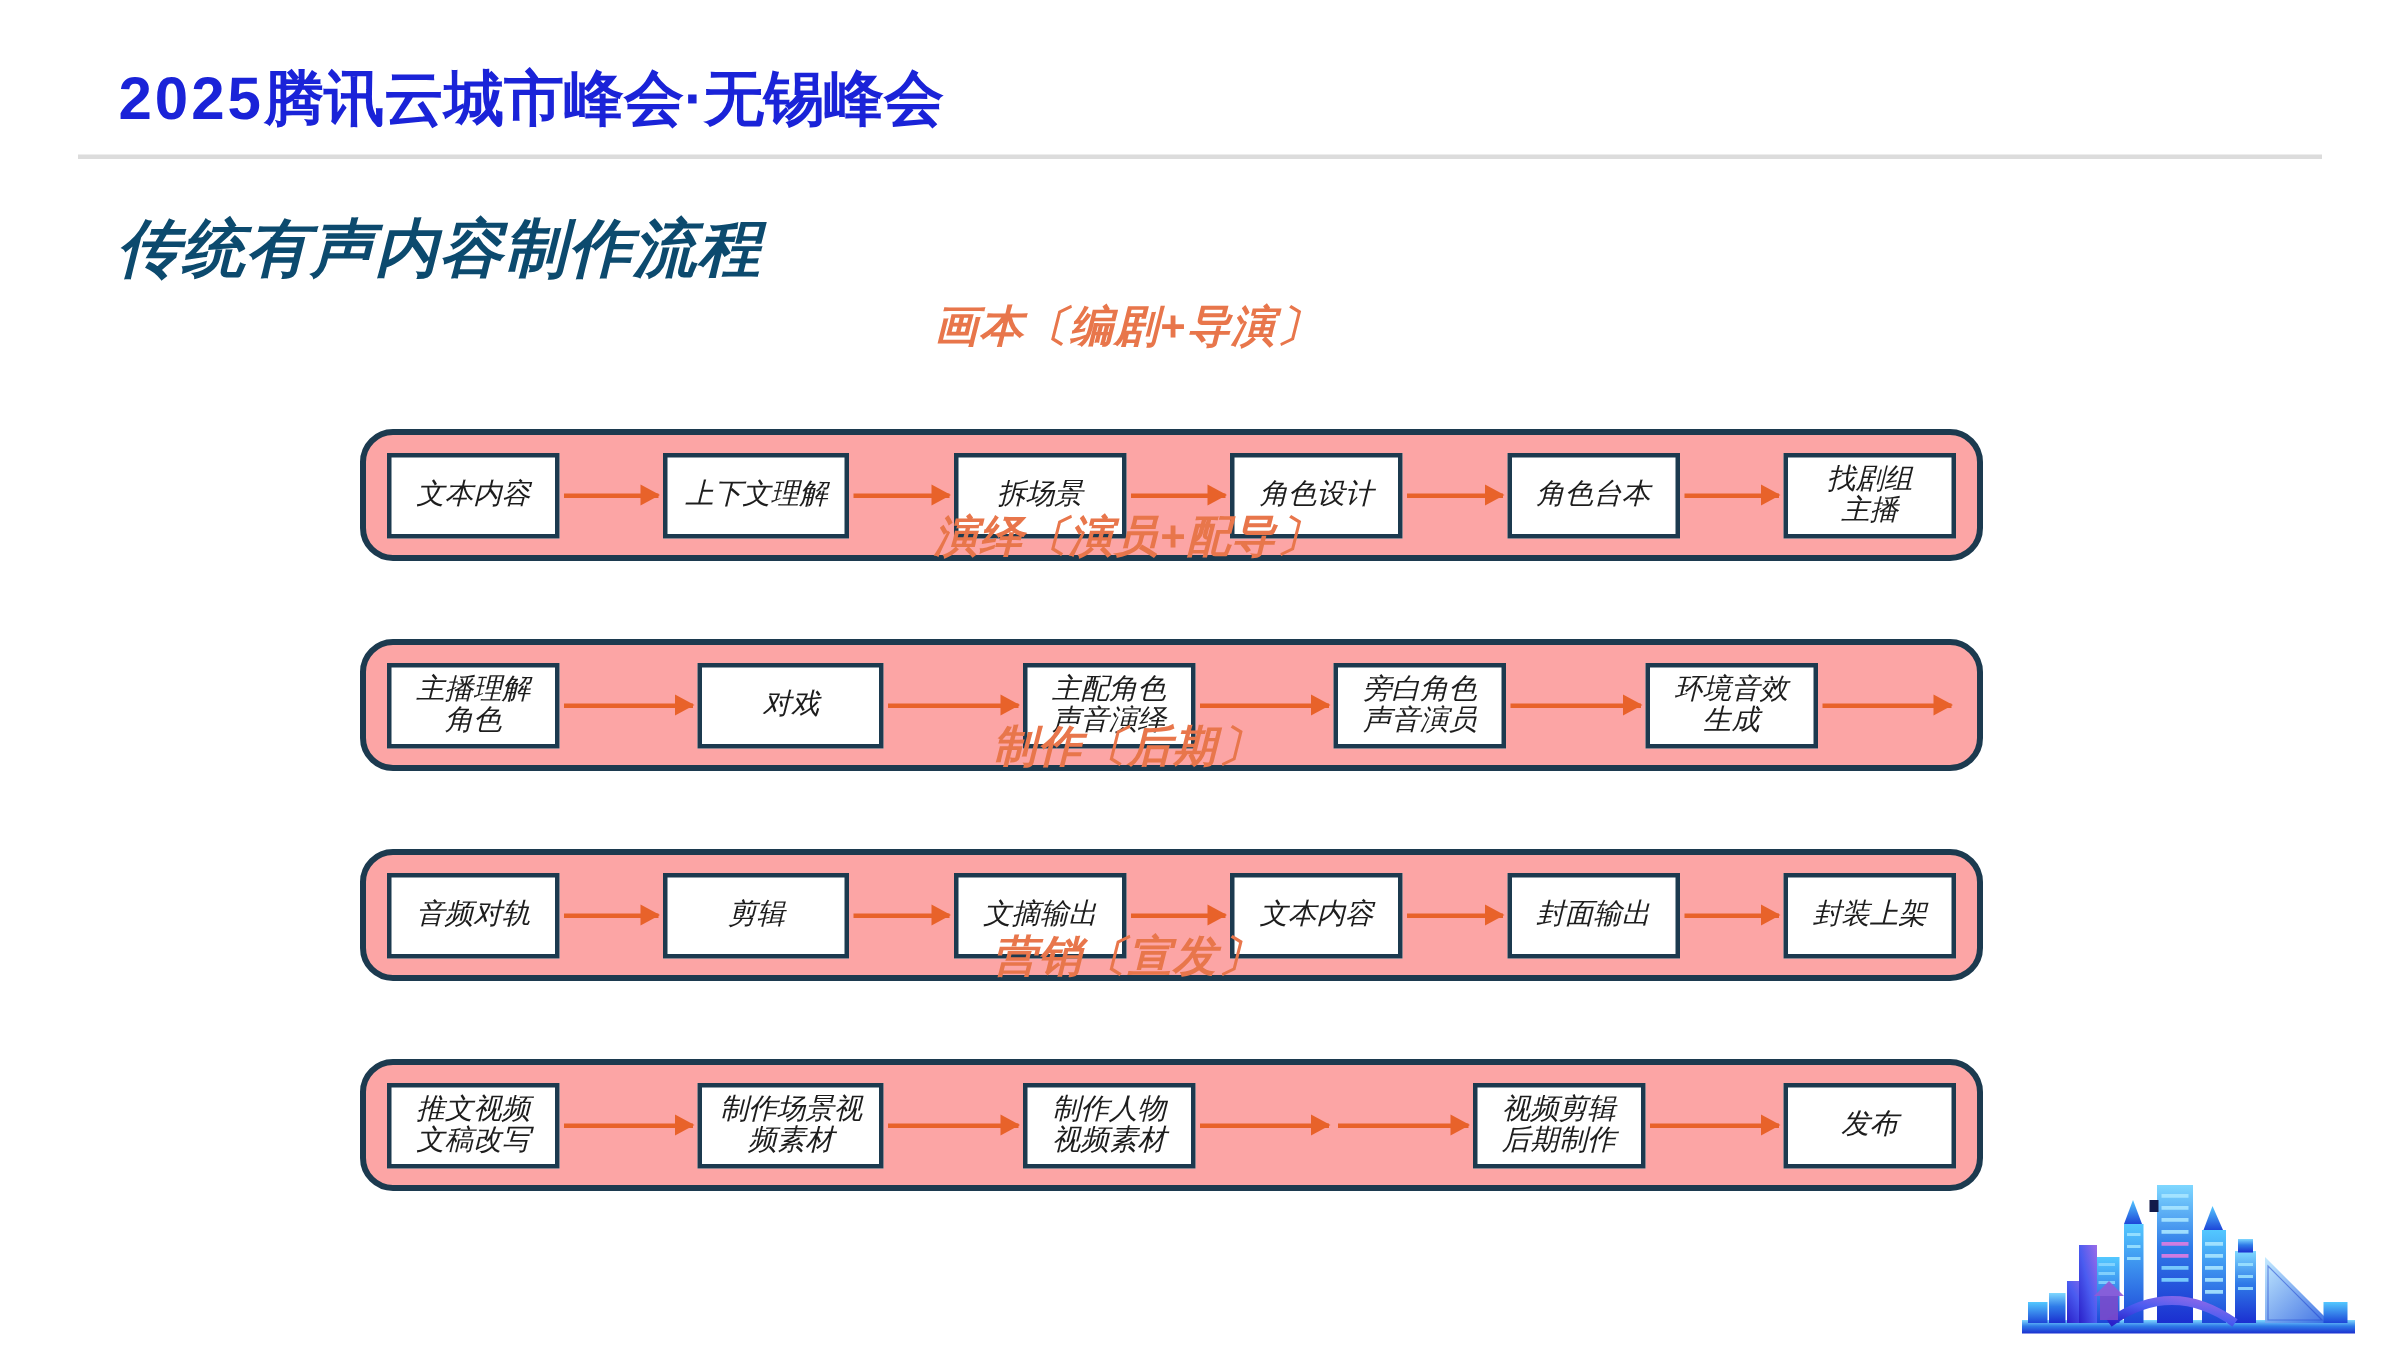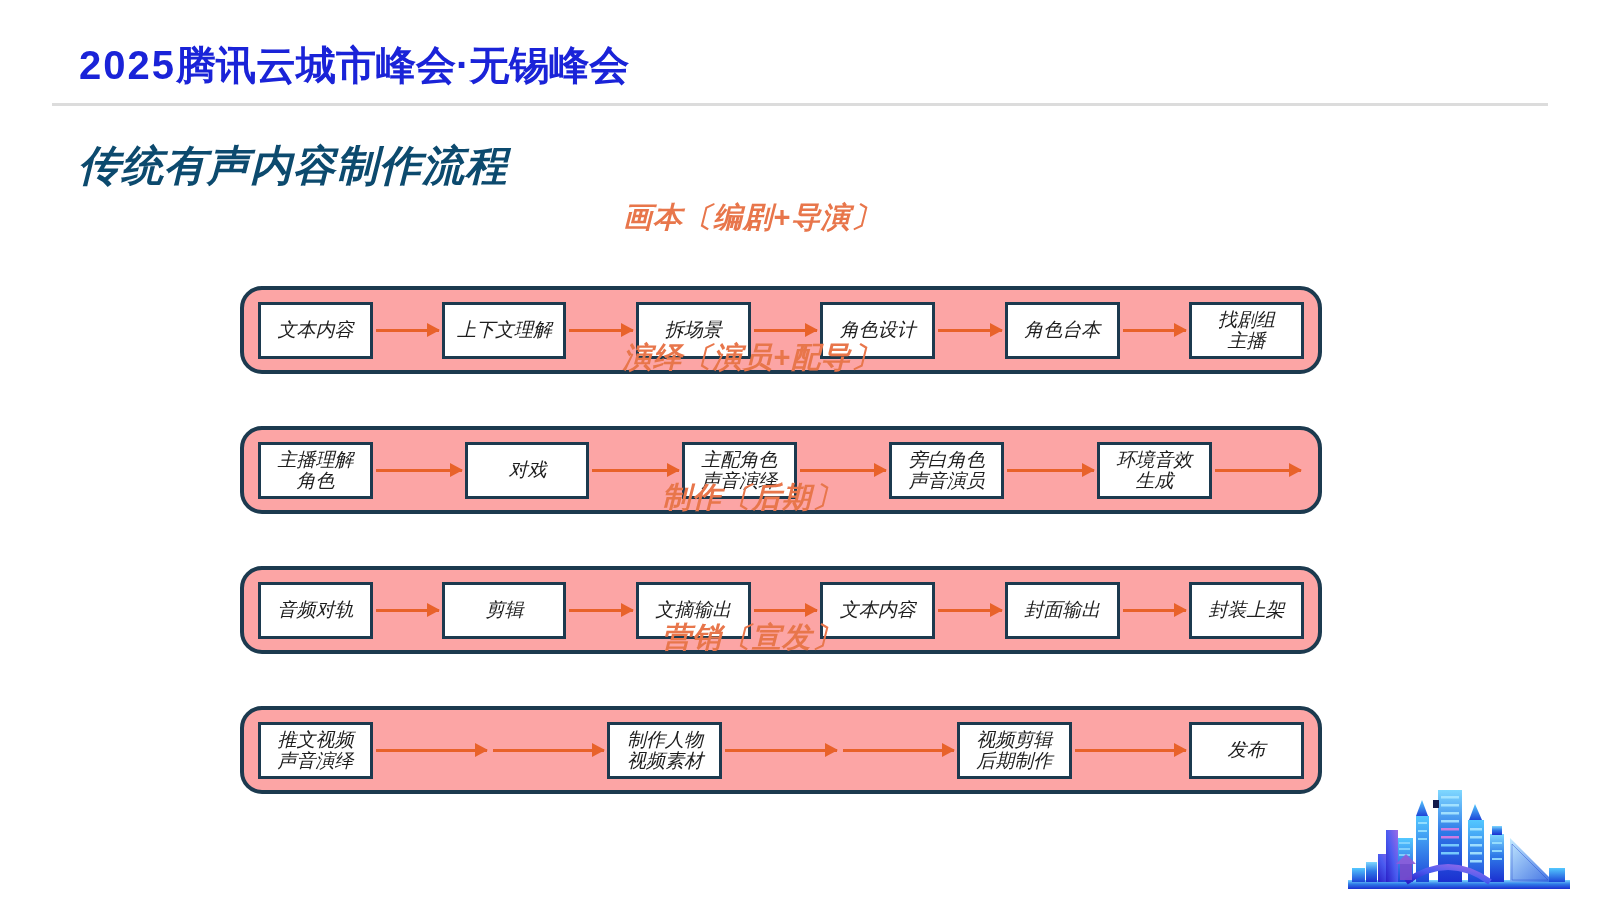--- a/index.html
+++ b/index.html
@@ -239,22 +239,24 @@
         <div class="node">封装上架</div>
       </div>
     </div>
   </div>
 
   <div class="section">
     <div class="section-label">营销〔宣发〕</div>
     <div class="band">
       <div class="band-inner">
         <div class="node">推文视频
-声音演绎</div>
-        <div class="arrow"></div>
+文稿改写</div>
+        <div class="arrow"></div>
+        <div class="node wide">制作场景视
+频素材</div>
         <div class="arrow"></div>
         <div class="node">制作人物
 视频素材</div>
         <div class="arrow"></div>
         <div class="arrow"></div>
         <div class="node">视频剪辑
 后期制作</div>
         <div class="arrow"></div>
         <div class="node">发布</div>
       </div>

